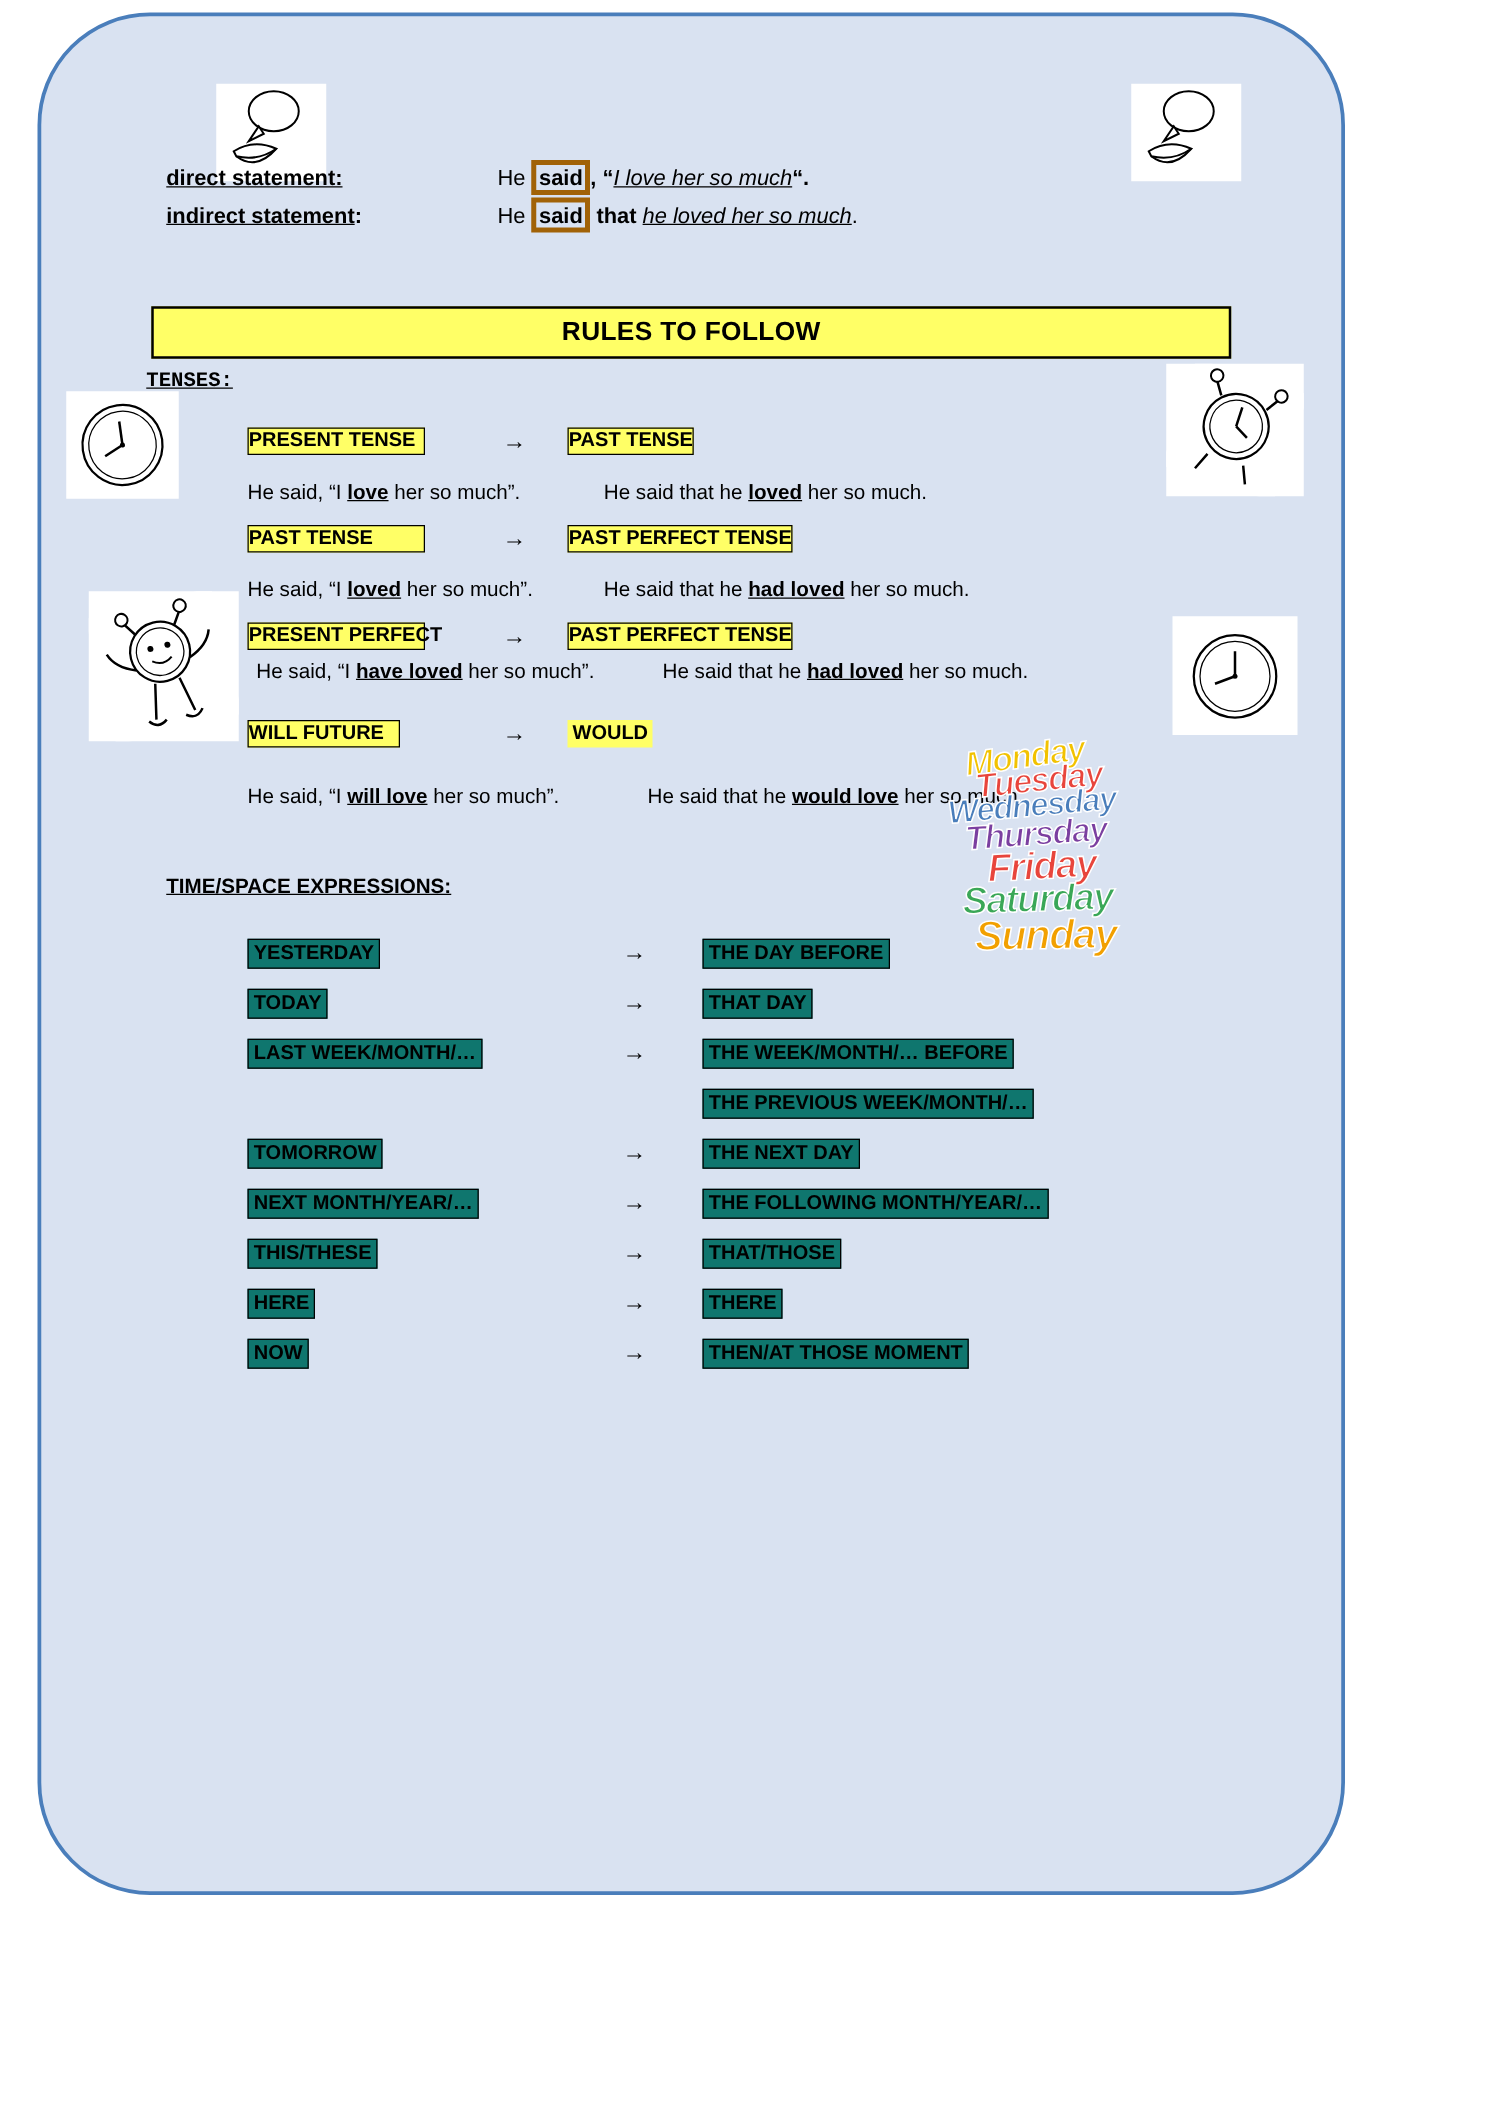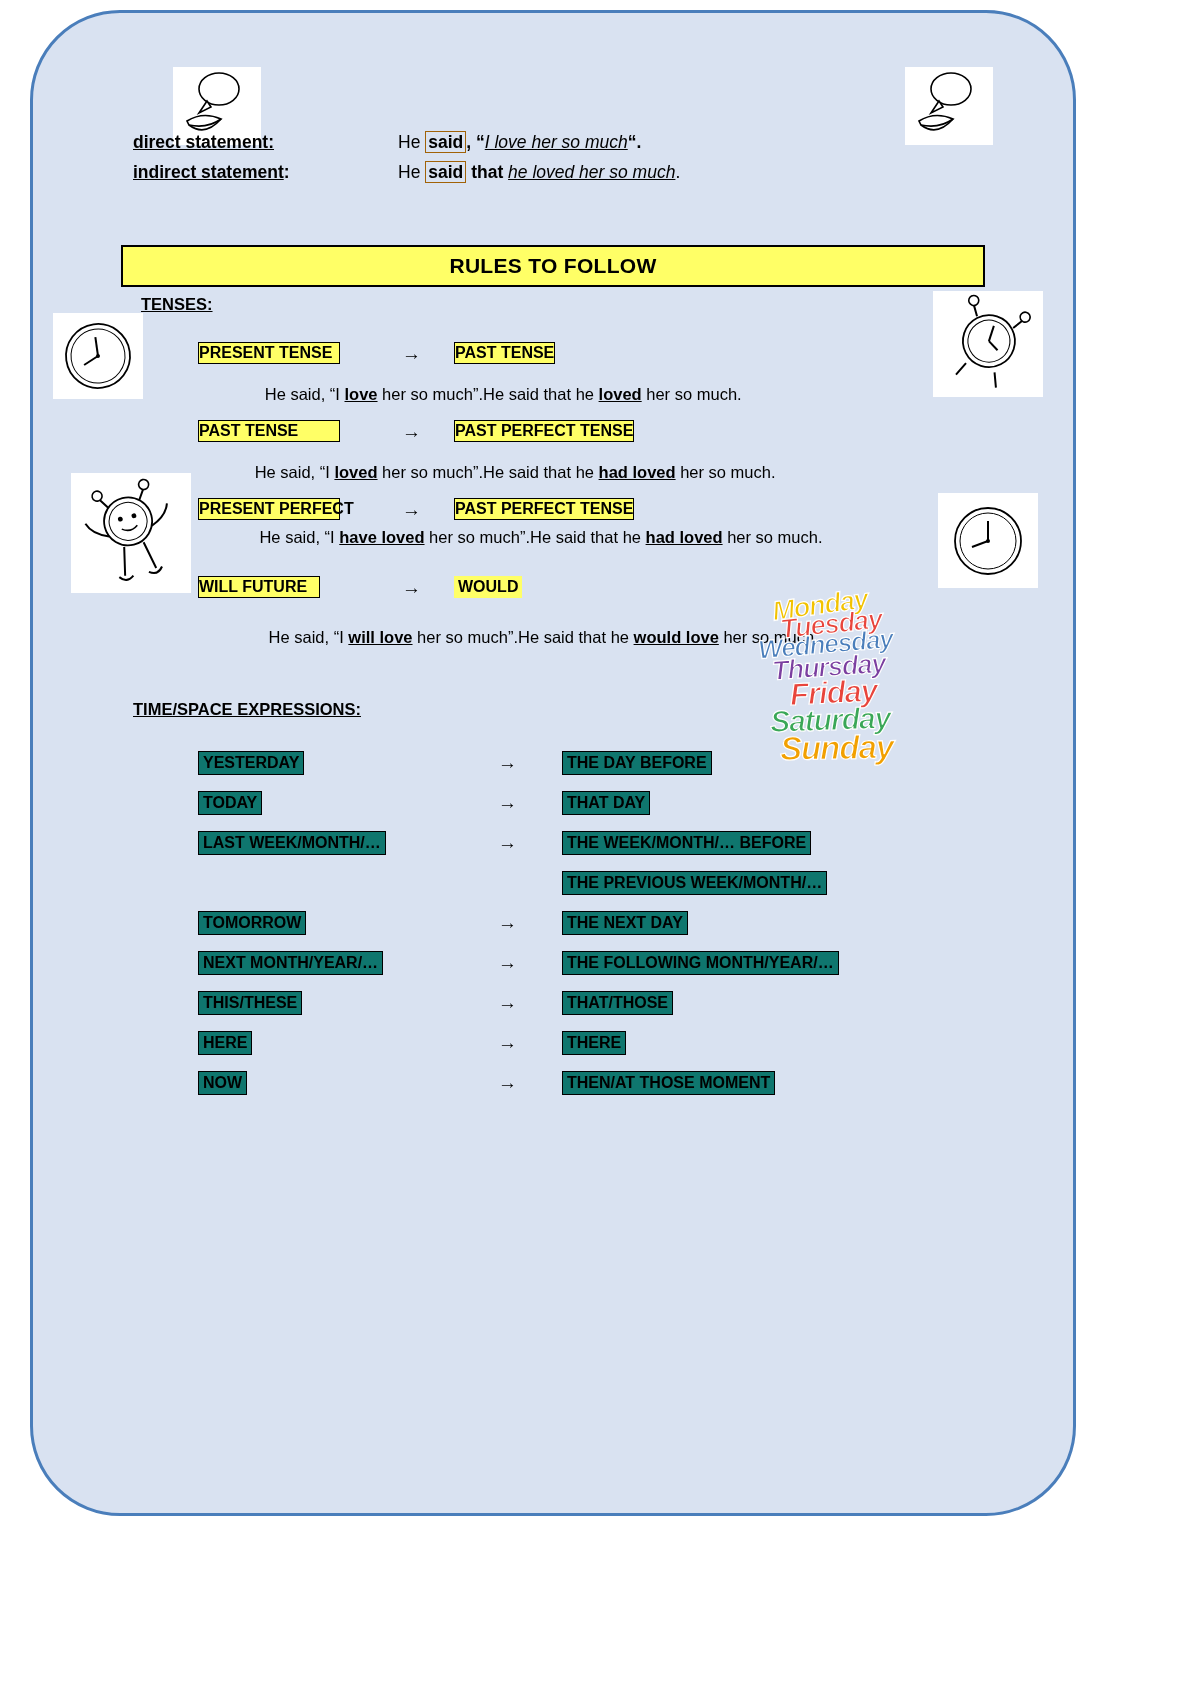--- a/index.html
+++ b/index.html
@@ -26,49 +26,49 @@
   .title-band span{
     font-size:39px;font-weight:bold;letter-spacing:.5px;color:#000;
     font-stretch:condensed;transform:scaleX(.92);transform-origin:center;
   }
 
   
   .stmts{position:absolute;left:100px;top:118px;width:800px;font-size:17.5px;color:#000;}
   .stmt-row{display:flex;margin-bottom:6px;line-height:1.35;}
   .stmt-label{width:265px;font-weight:bold;}
   .stmt-label u{text-decoration:underline;}
-  .boxed{border:1px solid #a16207;padding:0 2px;font-weight:bold;}
+  .boxed{border:4px solid #a16207;padding:0 2px;font-weight:bold;}
   .it-u{font-style:italic;text-decoration:underline;}
 
   
   .rules-band{
     position:absolute;left:88px;top:232px;width:860px;height:38px;
     background:#ffff66;border:2px solid #000;
     display:flex;align-items:center;justify-content:center;
   }
   .rules-band span{font-size:21px;font-weight:bold;letter-spacing:.3px;}
 
   
   .sec-head{position:absolute;font-size:16.5px;font-weight:bold;text-decoration:underline;}
-  #tenses-head{left:108px;top:282px;}
+  #tenses-head{left:84px;top:282px;font-family:Liberation Mono, monospace;}
   #time-head{left:100px;top:687px;}
 
   
   .tense-block{position:absolute;left:165px;width:740px;}
   .tag-row{display:flex;align-items:center;height:26px;}
   .tag{
     background:#ffff66;border:1.5px solid #000;
     font-size:16px;font-weight:bold;padding:1px 0;line-height:1.15;
     white-space:nowrap;
   }
   .tag.noborder{border:none;padding:2px 4px;}
   .arrow{font-size:19px;line-height:1;color:#000;}
   .ex-row{font-size:16.5px;line-height:1.3;display:flex;}
   .ex-row b{font-weight:bold;text-decoration:underline;}
-  .ex-l{display:block;text-align:right;}
+  .ex-l{display:block;}
   .ex-r{display:block;}
 
   
   .time-list{position:absolute;left:165px;top:730px;width:760px;}
   .time-row{display:flex;align-items:center;height:40px;}
   .tcell-l{width:300px;}
   .tcell-a{width:64px;text-align:left;}
   .tcell-r{flex:1;}
   .ttag{
     display:inline-block;background:#0f766e;border:1.5px solid #000;

